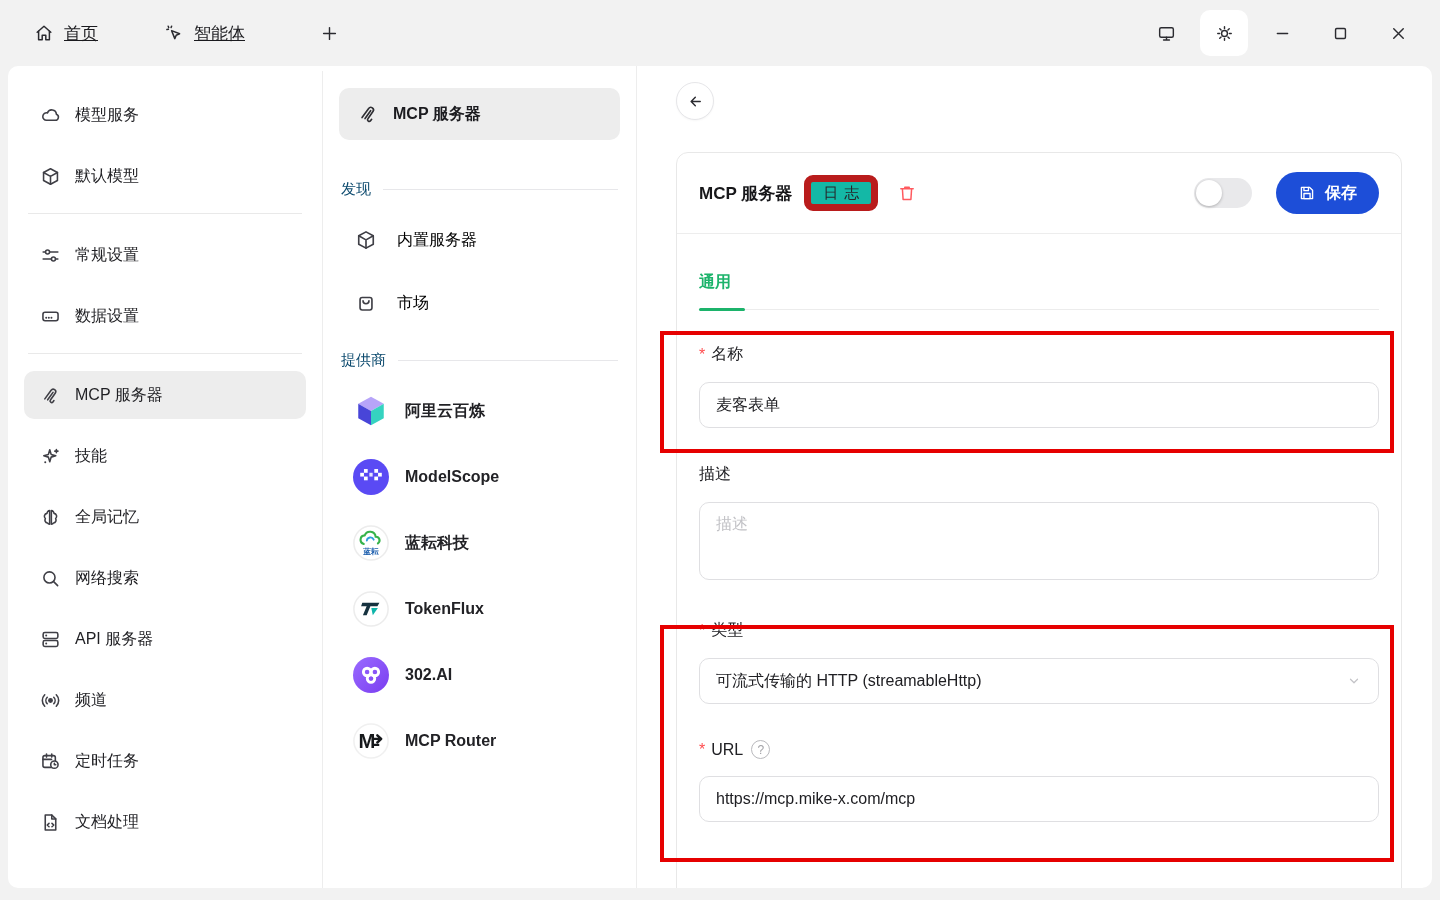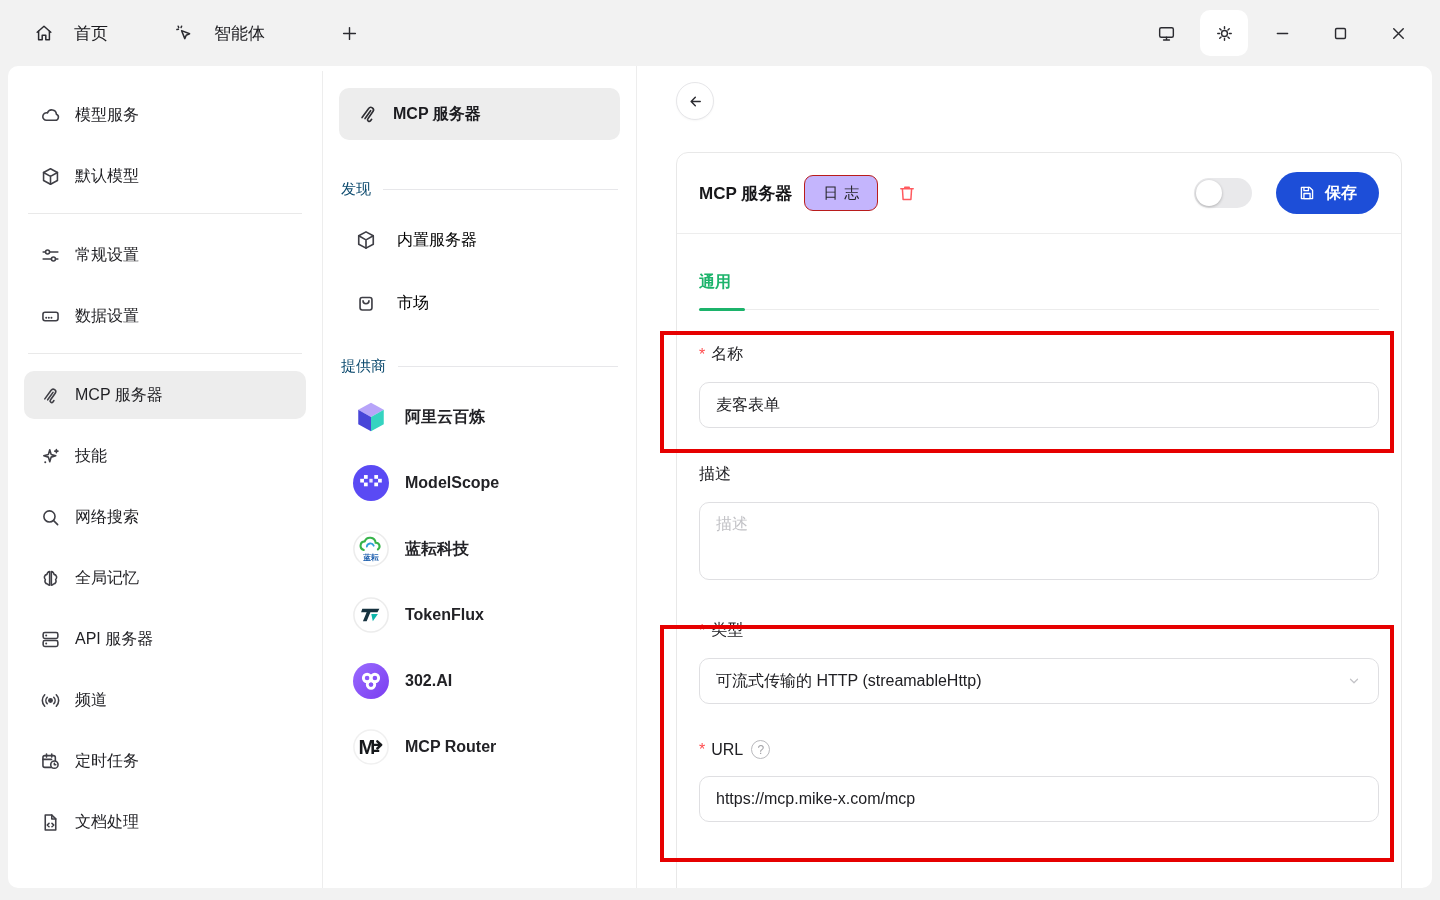--- a/index.html
+++ b/index.html
@@ -7,21 +7,21 @@
   body {
     font-family:"Liberation Sans", sans-serif;
     background:#f2f2f2;
     color:#1b1b1f;
     position:relative;
   }
 
   
   .titlebar { position:absolute; left:0; top:0; width:1440px; height:66px; display:flex; align-items:center; }
   .tb-tabs { display:flex; align-items:center; padding-left:34px; gap:0; }
-  .tb-tab { display:flex; align-items:center; gap:20px; font-size:17px; color:#1b1b1f; cursor:default; margin-right:66px; }
+  .tb-tab { display:flex; align-items:center; gap:10px; font-size:17px; color:#1b1b1f; cursor:default; margin-right:66px;text-decoration:underline; }
   .tb-tab .icon { width:20px; height:20px; color:#2b2b30; }
   .tb-plus { width:36px; height:36px; display:flex; align-items:center; justify-content:center; color:#2b2b30; }
   .tb-plus .icon { width:19px; height:19px; }
   .tb-right { margin-left:auto; display:flex; align-items:center; gap:10px; padding-right:18px; }
   .tb-ctl { width:48px; height:46px; display:flex; align-items:center; justify-content:center; color:#2b2b30; border-radius:10px; }
   .tb-ctl .icon { width:19px; height:19px; }
   .tb-ctl.active { background:#ffffff; }
 
   
   .panel { position:absolute; left:8px; top:66px; width:1424px; height:822px; background:#ffffff; border-radius:10px; overflow:hidden; }
@@ -45,21 +45,21 @@
   .prov-item .logo svg { width:36px; height:36px; }
 
   
   .col-right { position:absolute; left:629px; top:0; width:795px; height:822px; }
   .back-btn { position:absolute; left:39px; top:16px; width:38px; height:38px; border-radius:50%; background:#fff; border:1px solid #e6e6e9; box-shadow:0 1px 2px rgba(0,0,0,.04); display:flex; align-items:center; justify-content:center; color:#2b2b30; }
   .back-btn .icon { width:19px; height:19px; }
 
   .card { position:absolute; left:39px; top:86px; width:726px; height:760px; background:#fff; border:1px solid #e8e8e8; border-radius:12px; }
   .card-header { height:81px; display:flex; align-items:center; padding:0 22px; border-bottom:1px solid #ededed; }
   .card-title { font-size:17px; font-weight:700; color:#17171a; }
-  .log-btn { margin-left:12px; height:36px; padding:0 18px; border:1px solid #b91c1c; border-radius:9px; background:#c4b5fd; display:flex; align-items:center; font-size:15px; color:#26262b; }
+  .log-btn { margin-left:12px; height:36px; padding:0 12px; border:7px solid #b91c1c; border-radius:9px; background:#14b8a6; display:flex; align-items:center; font-size:15px; color:#26262b; }
   .log-btn span { letter-spacing:6px; margin-right:-6px; }
   .trash-btn { margin-left:16px; width:26px; height:26px; display:flex; align-items:center; justify-content:center; color:#ff5a5f; }
   .trash-btn .icon { width:20px; height:20px; }
   .spacer { flex:1; }
   .toggle { width:58px; height:30px; border-radius:16px; background:#e9e9eb; position:relative; }
   .toggle .knob { position:absolute; left:2px; top:2px; width:26px; height:26px; border-radius:50%; background:#fff; box-shadow:0 1px 3px rgba(0,0,0,.25); }
   .save-btn { margin-left:24px; height:42px; padding:0 22px; border-radius:21px; border:none; background:#1d4ed8; color:#fff; font-size:16px; font-weight:600; display:flex; align-items:center; gap:9px; font-family:inherit; }
   .save-btn .icon { width:18px; height:18px; color:#fff; }
 
   .tabbar { padding:0 22px; margin-top:38px; }
@@ -214,34 +214,34 @@
             <path d="M9.3 3.6 L10.6 8 L15 9.3 L10.6 10.6 L9.3 15 L8 10.6 L3.6 9.3 L8 8 Z"></path>
             <path d="M15.6 3.4 v3 M14.1 4.9 h3"></path>
             <path d="M5 15.4 h.01" stroke-width="1.9"></path>
           </svg>
         </span>
         <span>技能</span>
       </div>
       <div class="side-item">
         <span class="icon">
           <svg viewBox="0 0 20 20" fill="none" stroke="currentColor" stroke-width="1.5" stroke-linecap="round" stroke-linejoin="round">
+            <path d="M9.2 3.4 a2.6 2.6 0 0 0-2.5 2.7 a2.8 2.8 0 0 0-1.6 4.9 a2.8 2.8 0 0 0 2 4.2 a2.5 2.5 0 0 0 2.1 1.3 Z"></path>
+            <path d="M10.8 3.4 a2.6 2.6 0 0 1 2.5 2.7 a2.8 2.8 0 0 1 1.6 4.9 a2.8 2.8 0 0 1-2 4.2 a2.5 2.5 0 0 1-2.1 1.3 Z"></path>
+          </svg>
+        </span>
+        <span>全局记忆</span>
+      </div>
+      <div class="side-item">
+        <span class="icon">
+          <svg viewBox="0 0 20 20" fill="none" stroke="currentColor" stroke-width="1.5" stroke-linecap="round" stroke-linejoin="round">
             <circle cx="9" cy="9" r="5.3"></circle>
             <path d="M13 13 L16.8 16.8"></path>
           </svg>
         </span>
         <span>网络搜索</span>
-      </div>
-      <div class="side-item">
-        <span class="icon">
-          <svg viewBox="0 0 20 20" fill="none" stroke="currentColor" stroke-width="1.5" stroke-linecap="round" stroke-linejoin="round">
-            <path d="M9.2 3.4 a2.6 2.6 0 0 0-2.5 2.7 a2.8 2.8 0 0 0-1.6 4.9 a2.8 2.8 0 0 0 2 4.2 a2.5 2.5 0 0 0 2.1 1.3 Z"></path>
-            <path d="M10.8 3.4 a2.6 2.6 0 0 1 2.5 2.7 a2.8 2.8 0 0 1 1.6 4.9 a2.8 2.8 0 0 1-2 4.2 a2.5 2.5 0 0 1-2.1 1.3 Z"></path>
-          </svg>
-        </span>
-        <span>全局记忆</span>
       </div>
       <div class="side-item">
         <span class="icon">
           <svg viewBox="0 0 20 20" fill="none" stroke="currentColor" stroke-width="1.5" stroke-linecap="round" stroke-linejoin="round">
             <rect x="3" y="3.4" width="14" height="5.6" rx="1.6"></rect>
             <rect x="3" y="11" width="14" height="5.6" rx="1.6"></rect>
             <path d="M5.9 6.2 h.01 M5.9 13.8 h.01" stroke-width="1.9"></path>
           </svg>
         </span>
         <span>API 服务器</span>
@@ -303,21 +303,21 @@
       </div>
       <div class="mid-item">
         <span class="icon">
           <svg viewBox="0 0 20 20" fill="none" stroke="currentColor" stroke-width="1.5" stroke-linecap="round" stroke-linejoin="round">
             <rect x="4.6" y="5" width="10.8" height="11.4" rx="2"></rect>
             <path d="M7.3 8 a2.7 2.7 0 0 0 5.4 0"></path>
           </svg>
         </span>
         <span>市场</span>
       </div>
-      <div class="mid-section" style="margin-top: 28px;">
+      <div class="mid-section" style="margin-top: 22px;">
         <span class="sec-label">提供商</span>
         <span class="sec-line"></span>
       </div>
       <div class="prov-item">
         <span class="logo">
           <svg viewBox="0 0 24 24">
             <polygon points="12,2.5 20.5,7.2 12,12 3.5,7.2" fill="#b7a4f9"></polygon>
             <polygon points="3.5,7.2 12,12 12,21.5 3.5,16.8" fill="#4845d8"></polygon>
             <polygon points="20.5,7.2 12,12 12,21.5 20.5,16.8" fill="#35d3c0"></polygon>
           </svg>

